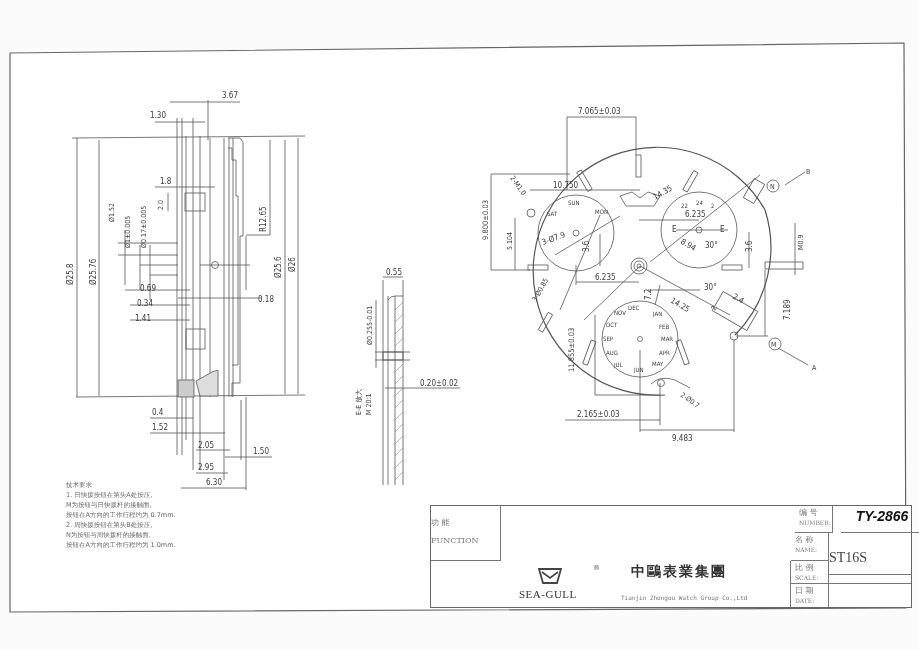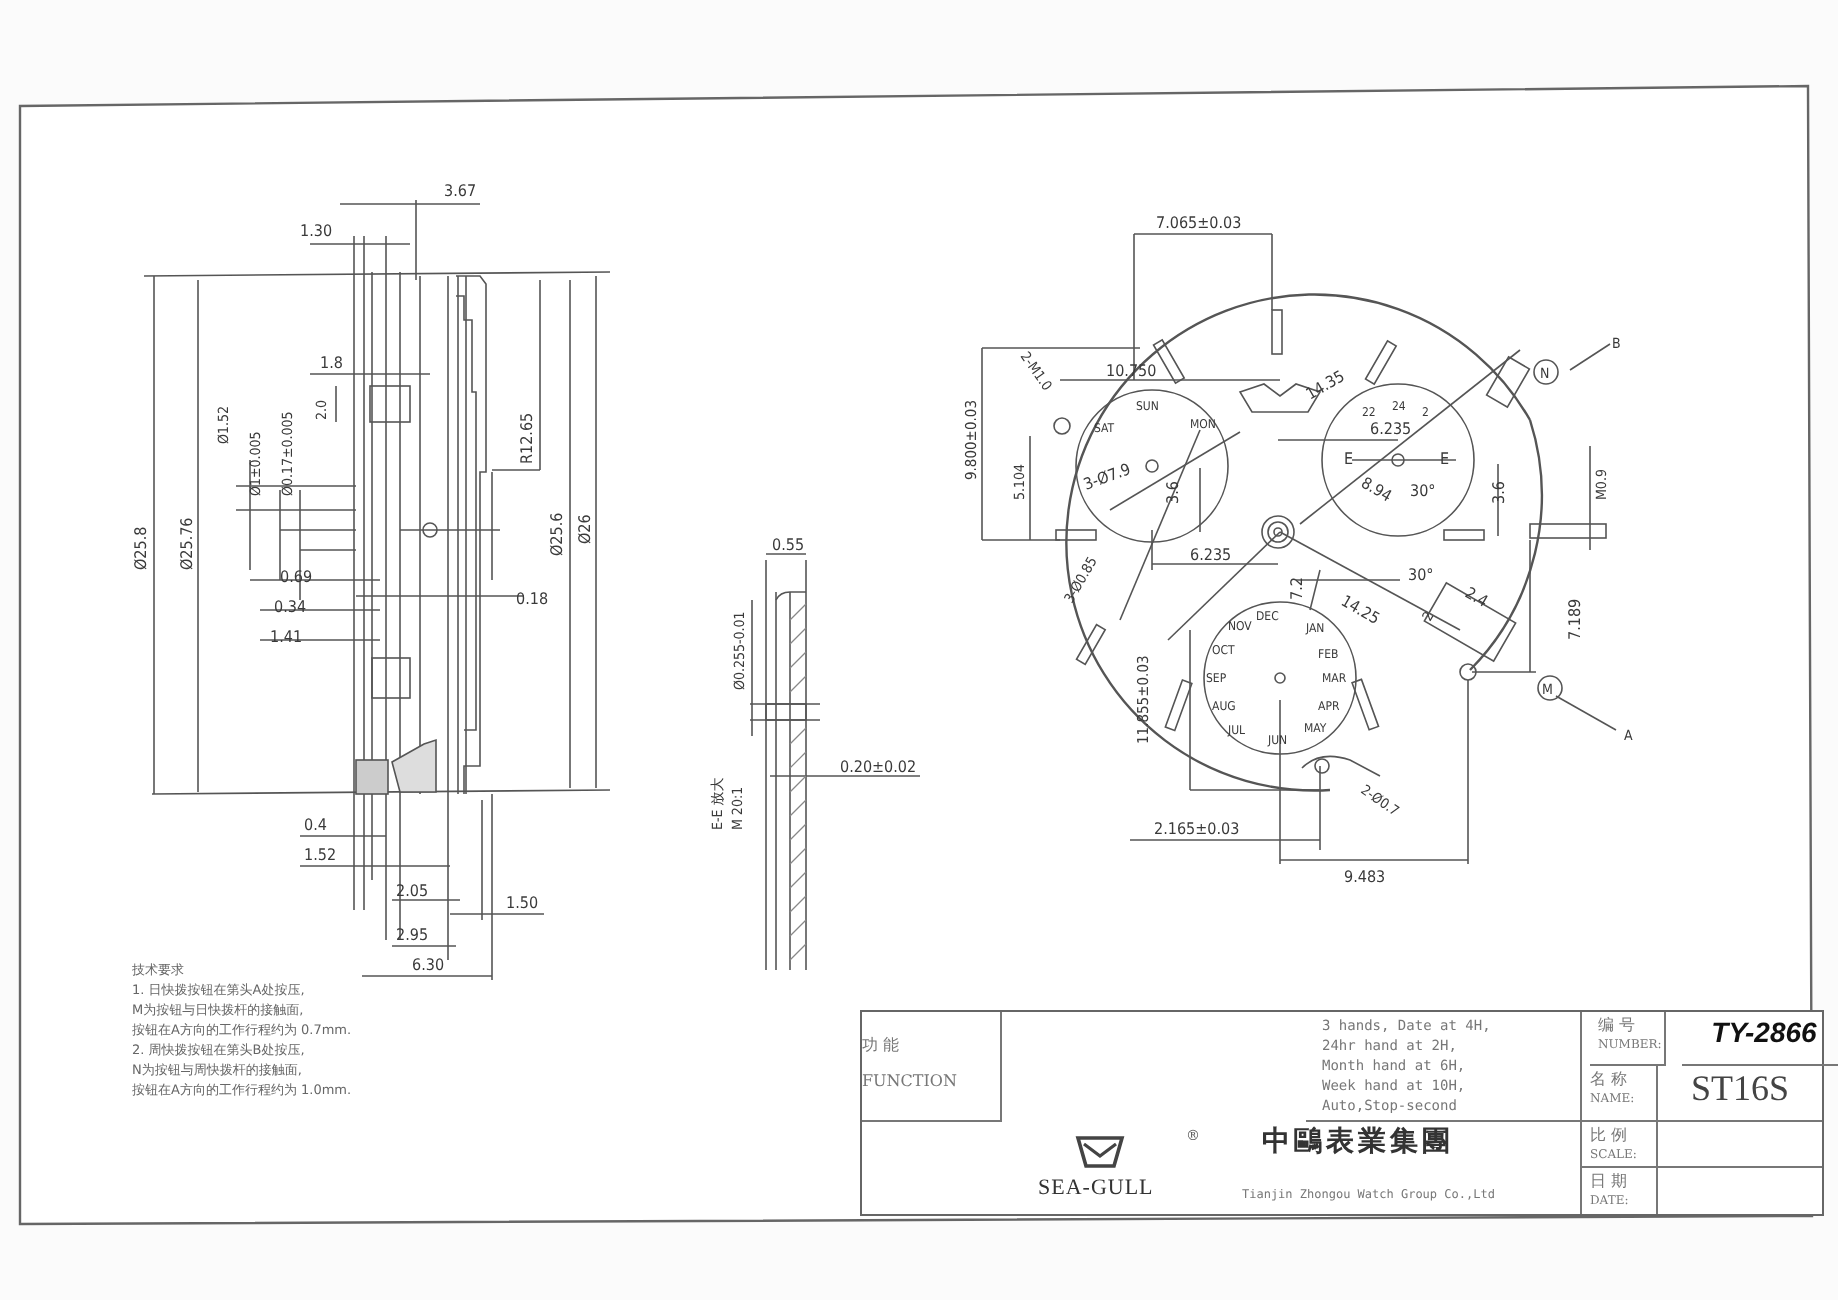--- a/index.html
+++ b/index.html
@@ -277,48 +277,41 @@
   <div>2. 周快拨按钮在第头B处按压,</div>
   <div>N为按钮与周快拨杆的接触面,</div>
   <div>按钮在A方向的工作行程约为 1.0mm.</div>
 </div>
 
 <div class="tb">
   <div class="cell" style="left:0;top:0;width:70px;height:55px;padding-top:12px;">
     <div>功 能</div>
     <div style="margin-top:8px">FUNCTION</div>
   </div>
-  <div class="cell" style="left:222px;top:0;width:138px;height:55px;padding:2px 8px;font-family:'DejaVu Sans Mono',monospace;font-size:7px;line-height:10px;">
-    <div>3 hands, Date at 4H,</div>
-    <div>24hr hand at 2H,</div>
-    <div>Month hand at 6H,</div>
-    <div>Week hand at 10H,</div>
-    <div>Auto,Stop-second</div>
-  </div>
   <div class="cell" style="left:70px;top:55px;width:290px;height:46px;border-bottom:none;">
     <svg style="position:absolute;left:36px;top:6px" width="26" height="18" viewBox="0 0 26 18">
       <path d="M2,2 L24,2 L20,16 L6,16 Z" fill="none" stroke="#444" stroke-width="1.8"></path>
       <path d="M5,5 L13,11 L21,5" fill="none" stroke="#444" stroke-width="1.6"></path>
     </svg>
     <span style="position:absolute;left:92px;top:2px;font-size:7px;color:#555;">®</span>
     <span style="position:absolute;left:18px;top:28px;font-family:Liberation Serif, serif;font-size:11px;color:#333;letter-spacing:0.5px;">SEA-GULL</span>
     <span style="position:absolute;left:130px;top:6px;font-family:Liberation Mono, monospace;font-size:14px;color:#333;font-weight:bold;letter-spacing:2px;">中鷗表業集團</span>
     <span style="position:absolute;left:120px;top:32px;font-family:'DejaVu Sans Mono',monospace;font-size:6px;color:#777;">Tianjin Zhongou Watch  Group Co.,Ltd</span>
   </div>
 
   <div class="cell" style="left:364px;top:0;width:38px;height:27px;padding:2px 4px;">
     <div>编 号</div>
     <div style="font-size:6px">NUMBER:</div>
   </div>
   <div class="cell" style="left:410px;top:0;width:82px;height:27px;border-right:none;text-align:center;padding-top:5px;font-family:'Liberation Sans',sans-serif;font-style:italic;font-weight:bold;font-size:14px;color:#111;">TY-2866</div>
   <div class="cell" style="left:360px;top:27px;width:38px;height:28px;padding:2px 4px;">
     <div>名 称</div>
     <div style="font-size:6px">NAME:</div>
   </div>
-  <div class="cell" style="left:398px;top:27px;width:82px;height:28px;border-right:none;text-align:center;padding-top:6px;font-family:'Liberation Serif',serif;font-size:18px;color:#444;">ST16S</div>
+  <div class="cell" style="left:398px;top:41px;width:82px;height:28px;border-right:none;text-align:left;padding-top:6px;font-family:'Liberation Serif',serif;font-size:14px;color:#444;">ST16S</div>
   <div class="cell" style="left:360px;top:55px;width:38px;height:23px;padding:2px 4px;">
     <div>比 例</div>
     <div style="font-size:6px">SCALE:</div>
   </div>
   <div class="cell" style="left:398px;top:55px;width:82px;height:23px;border-right:none;"></div>
   <div class="cell" style="left:360px;top:78px;width:38px;height:23px;padding:2px 4px;border-bottom:none;">
     <div>日 期</div>
     <div style="font-size:6px">DATE:</div>
   </div>
   <div class="cell" style="left:398px;top:78px;width:82px;height:23px;border-right:none;border-bottom:none;"></div>

